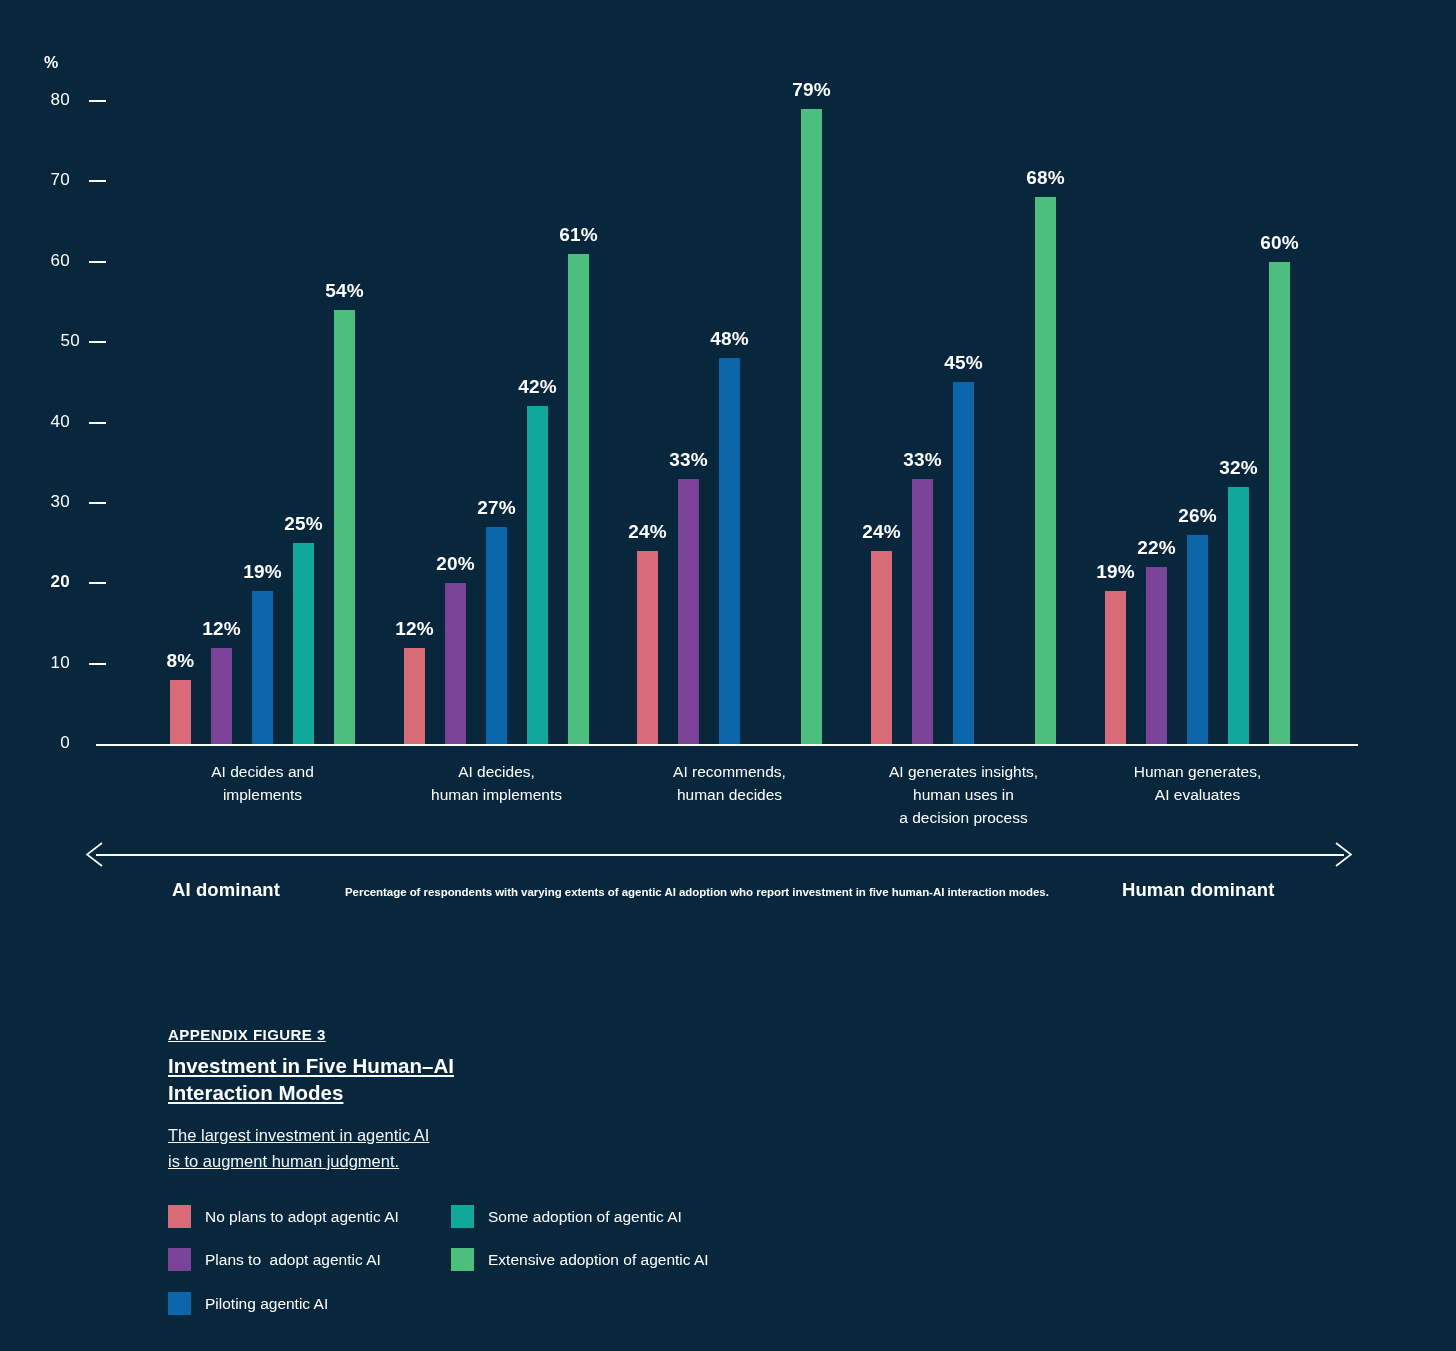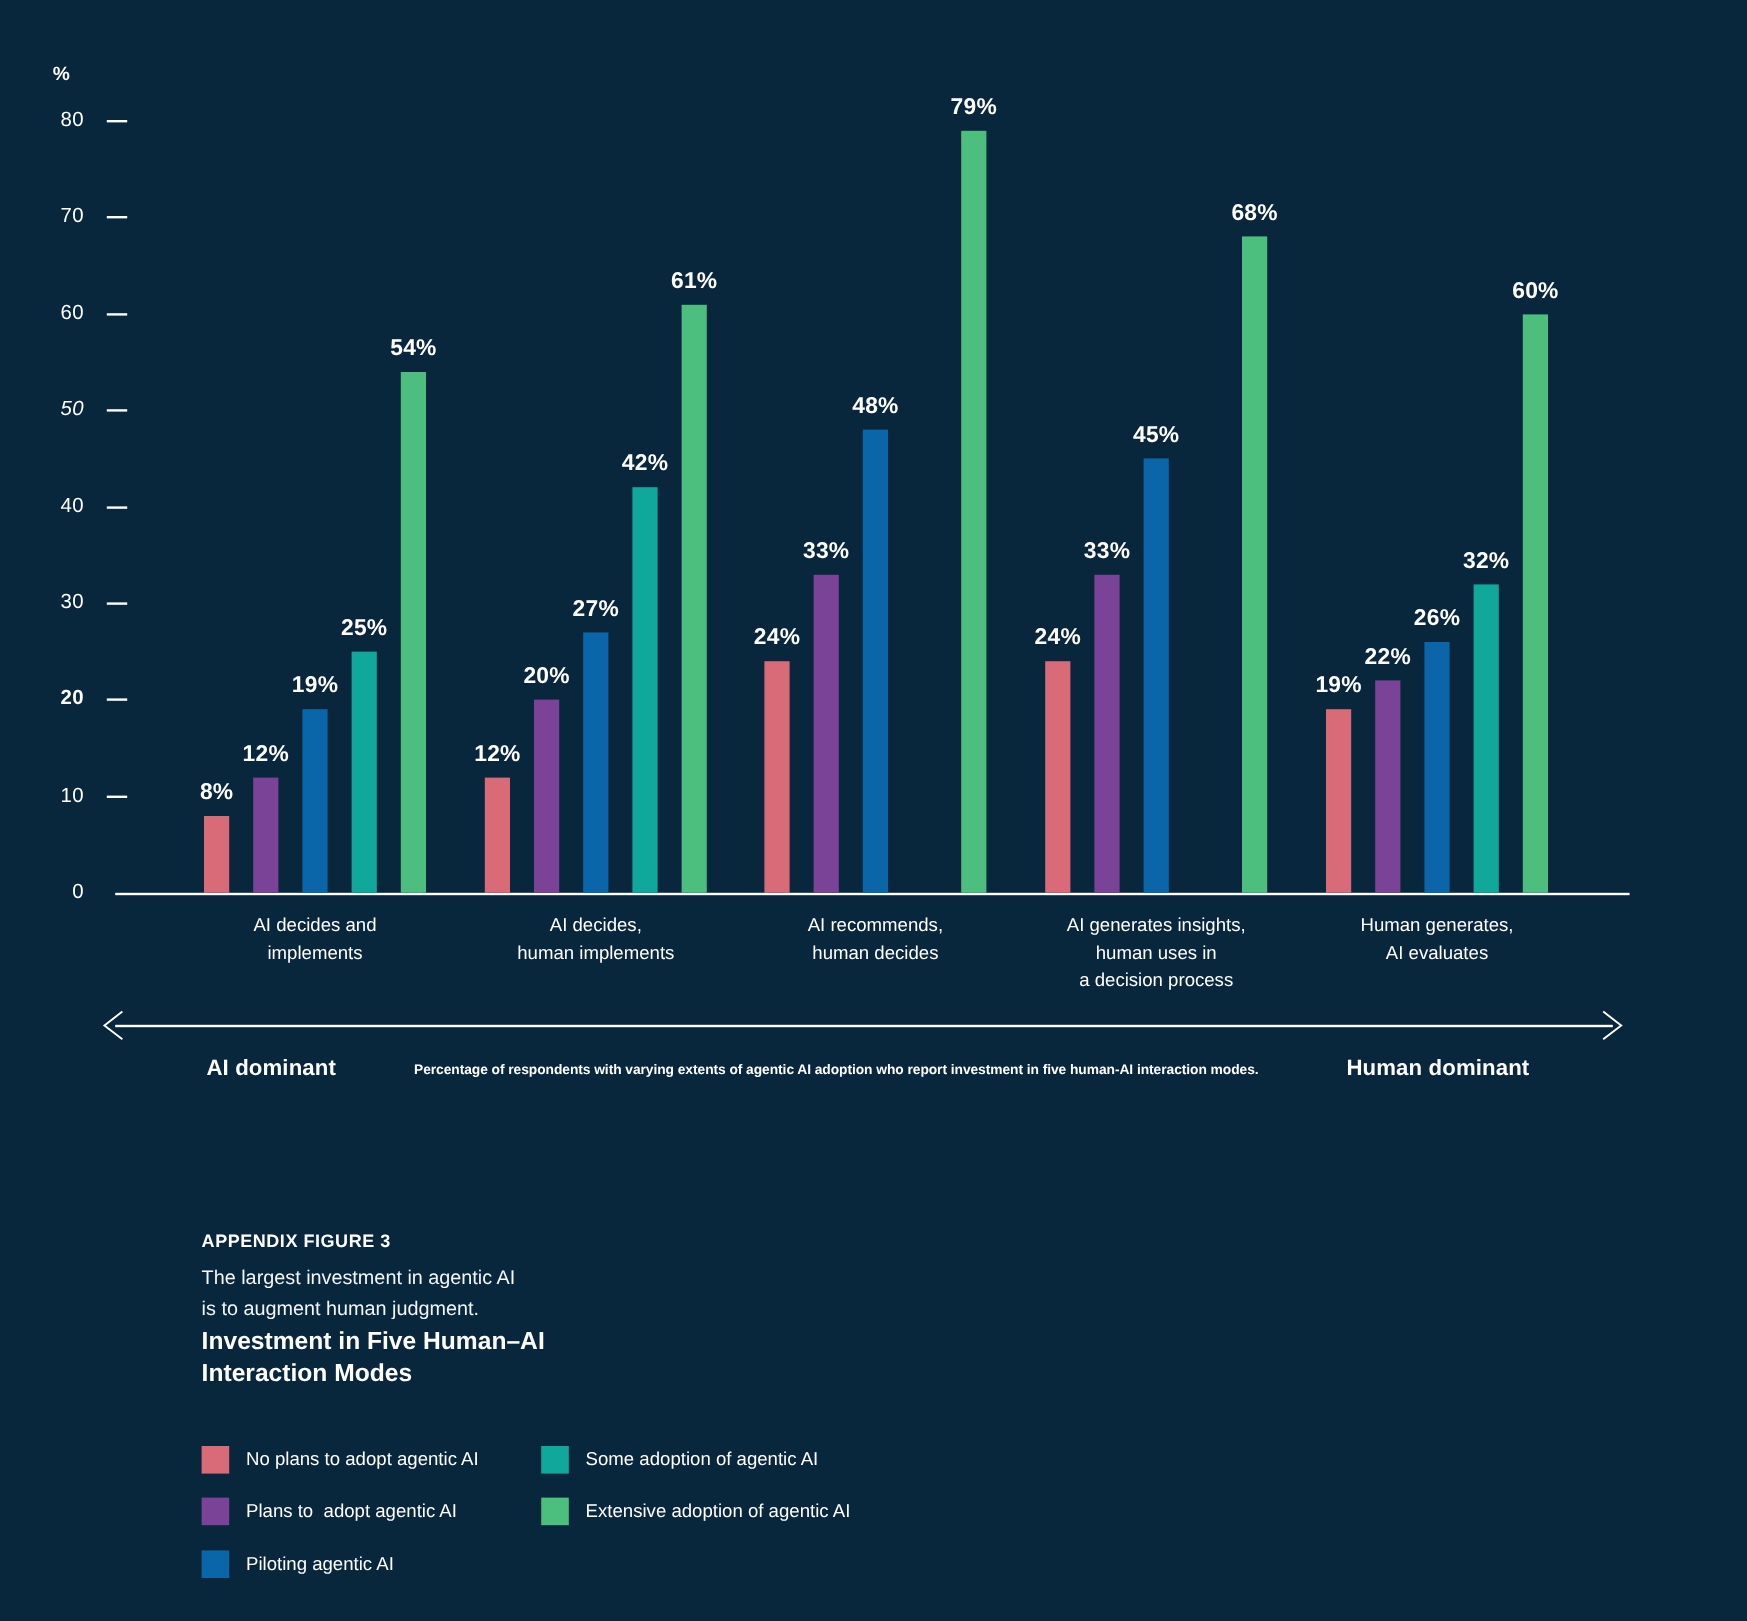--- a/index.html
+++ b/index.html
@@ -124,20 +124,21 @@
     font-weight: 600;
     letter-spacing: -.05px;
     color: #ffffff;
   }
 
   
   #caption-block {
     position: absolute;
     left: 168px; top: 1026px;
     width: 520px;
+    text-decoration: underline;
   }
   #fig-eyebrow {
     font-size: 15px;
     font-weight: 700;
     letter-spacing: .45px;
     margin-bottom: 9px;
   }
   #fig-title {
     font-size: 20.5px;
     font-weight: 700;
@@ -186,21 +187,21 @@
   <div id="y-axis">
       <div class="y-tick-label" style="left: 34px; top: 733px;">0</div>
       <div class="y-tick-label" style="left: 34px; top: 652.625px;">10</div>
       <div class="y-tick-dash" style="left: 89px; top: 662.625px;"></div>
       <div class="y-tick-label" style="left: 34px; top: 572.25px; font-weight: bold;">20</div>
       <div class="y-tick-dash" style="left: 89px; top: 582.25px;"></div>
       <div class="y-tick-label" style="left: 34px; top: 491.875px;">30</div>
       <div class="y-tick-dash" style="left: 89px; top: 501.875px;"></div>
       <div class="y-tick-label" style="left: 34px; top: 411.5px;">40</div>
       <div class="y-tick-dash" style="left: 89px; top: 421.5px;"></div>
-      <div class="y-tick-label" style="left: 34px; top: 331.125px; font-style: italic;">50</div>
+      <div class="y-tick-label" style="left: 44px; top: 331.125px;">50</div>
       <div class="y-tick-dash" style="left: 89px; top: 341.125px;"></div>
       <div class="y-tick-label" style="left: 34px; top: 250.75px;">60</div>
       <div class="y-tick-dash" style="left: 89px; top: 260.75px;"></div>
       <div class="y-tick-label" style="left: 34px; top: 170.375px;">70</div>
       <div class="y-tick-dash" style="left: 89px; top: 180.375px;"></div>
       <div class="y-tick-label" style="left: 34px; top: 90px;">80</div>
       <div class="y-tick-dash" style="left: 89px; top: 100px;"></div>
     </div>
 
   <div id="baseline"></div>
@@ -334,24 +335,24 @@
     <polyline points="6,2 21,13.5 6,25" fill="none" stroke="#ffffff" stroke-width="1.6"></polyline>
   </svg>
 </div>
 
 <div id="ai-dominant">AI dominant</div>
 <div id="human-dominant">Human dominant</div>
 <div id="footnote">Percentage of respondents with varying extents of agentic AI adoption who report investment in five human-AI interaction modes.</div>
 
 <div id="caption-block">
   <div id="fig-eyebrow">APPENDIX FIGURE 3</div>
+  <div id="fig-title">Investment in Five Human–AI
+Interaction Modes</div>
   <div id="fig-subtitle">The largest investment in agentic AI
 is to augment human judgment.</div>
-  <div id="fig-title">Investment in Five Human–AI
-Interaction Modes</div>
 </div>
 
 <div id="legend">
     <div class="legend-item" style="left: 0px; top: 0px;">
       <span class="legend-swatch" style="background: rgb(217, 106, 119);"></span>
       <span class="legend-label">No plans to adopt agentic AI</span>
     </div>
     <div class="legend-item" style="left: 0px; top: 43px;">
       <span class="legend-swatch" style="background: rgb(123, 67, 151);"></span>
       <span class="legend-label">Plans to  adopt agentic AI</span>

